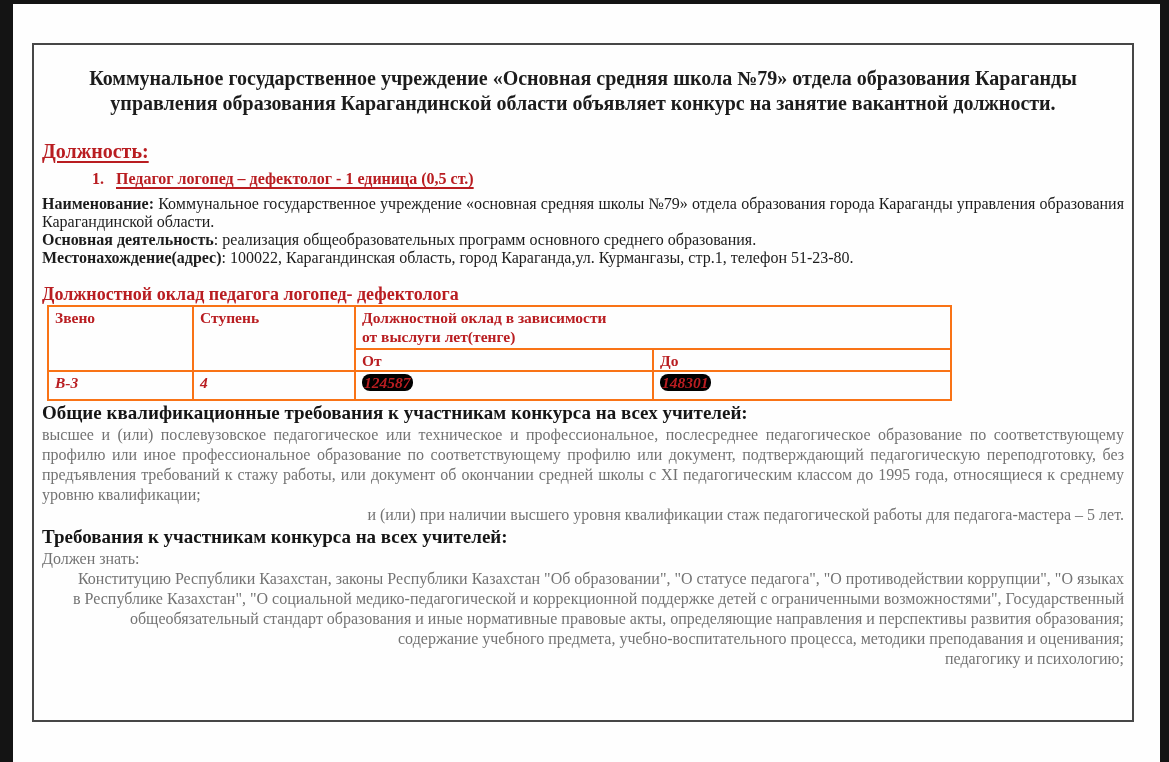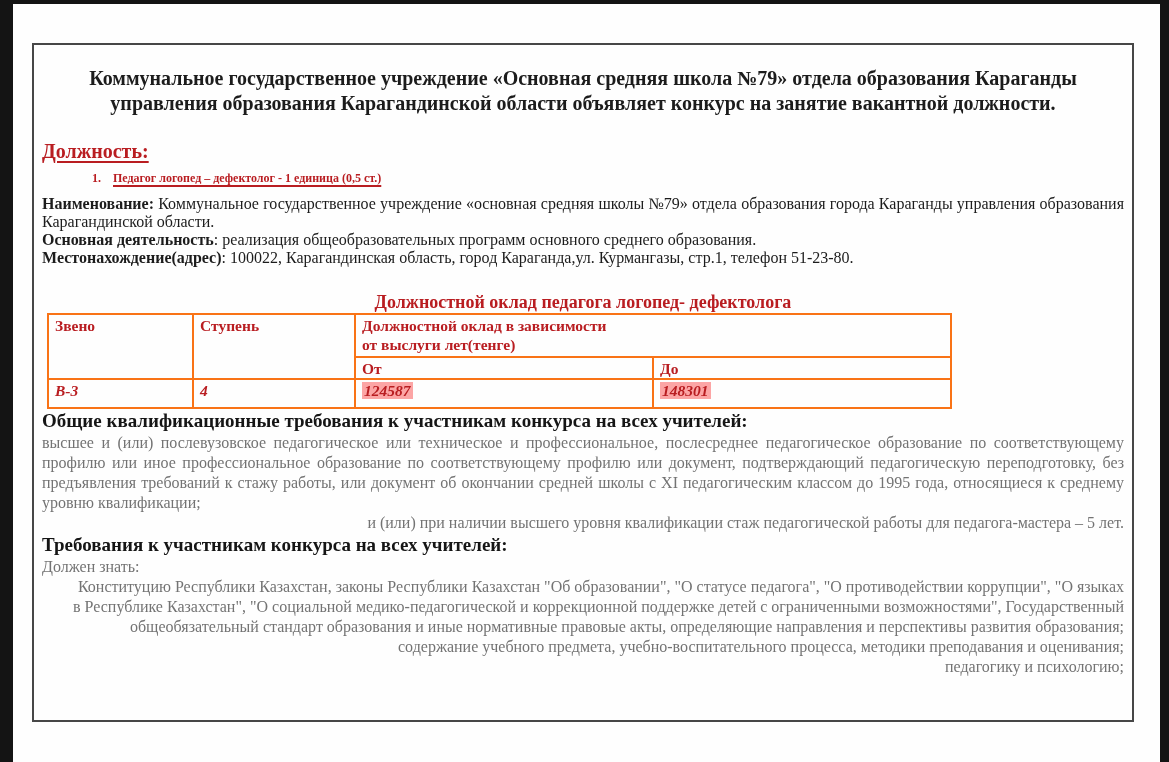--- a/index.html
+++ b/index.html
@@ -43,37 +43,36 @@
 
   .pos-heading {
     margin-top: 23px;
     font-size: 20px;
     font-weight: bold;
     line-height: 24px;
   }
   .pos-item {
     margin-top: 3px;
     padding-left: 50px;
-    font-size: 12px;
+    font-size: 16px;
     font-weight: bold;
     line-height: 25px;
   }
   .pos-item .num { margin-right: 12px; }
 
   .detail {
     margin: 0;
     font-size: 16px;
     line-height: 18px;
     text-align: justify;
   }
   .details-block { margin-top: 4px; }
 
   .table-title {
-    margin-top: 24px;
-    text-align: center;
+    margin-top: 16px;
     font-size: 18px;
     font-weight: bold;
     line-height: 22px;
   }
 
   table.salary {
     margin-left: 5px;
     border-collapse: collapse;
     table-layout: fixed;
     width: 905px;
@@ -87,21 +86,21 @@
     color: #b91d21;
     line-height: 19px;
   }
   .col-zveno  { width: 131px; }
   .col-stupen { width: 148px; }
   .col-from   { width: 261px; }
   .col-to     { width: 365px; }
   tr.hdr-main td { height: 40px; }
   tr.hdr-sub td  { height: 19px; }
   tr.data-row td { height: 26px; font-style: italic; }
-  mark.hl { background: #fca5a5; color: #b91d21; padding: 0 2px; }
+  mark.hl { background: #000000; color: #b91d21; padding: 0 2px; border-radius: 8px; }
 
   h2.section {
     margin: 0;
     font-size: 19px;
     font-weight: bold;
     line-height: 24px;
     color: #151515;
   }
   .mt-sec { margin-top: 25px; }
   .body {

